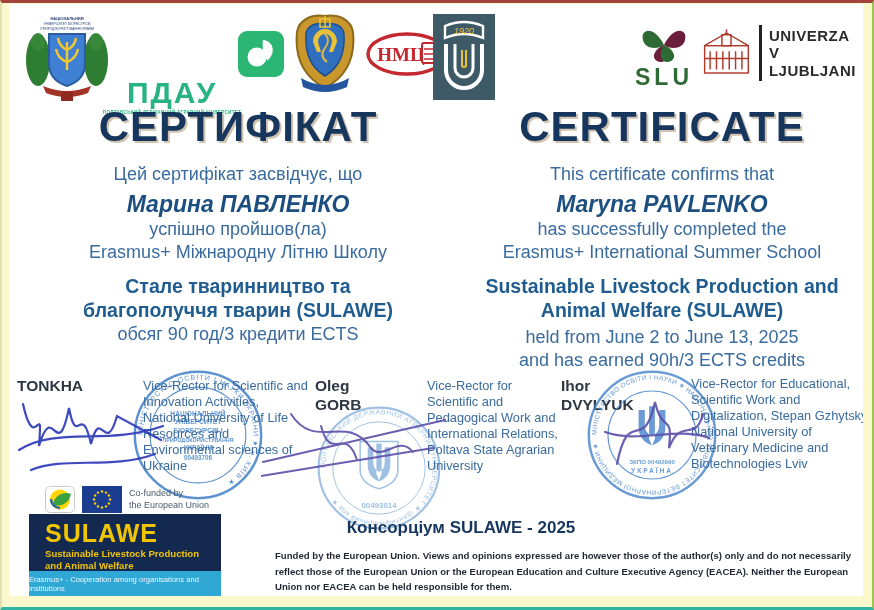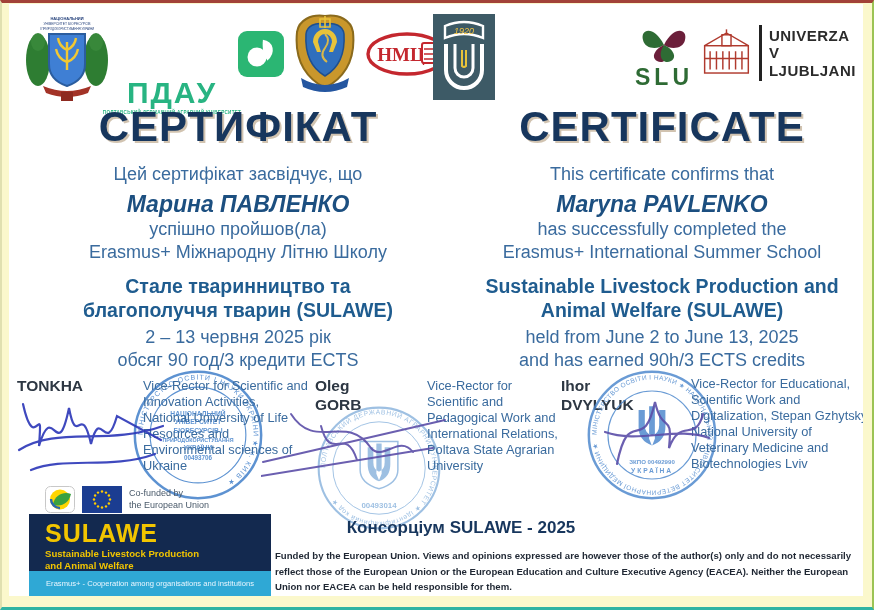--- a/index.html
+++ b/index.html
@@ -25,21 +25,21 @@
   .col .intro{font-size:18px;margin-top:13px;line-height:1.25;}
   .col .pname{font-size:23px;font-weight:800;font-style:italic;color:#1c4f80;margin-top:4px;line-height:1.25;}
   .col .plain{font-size:18px;line-height:1.28;}
   .col .subject{font-size:19.5px;font-weight:800;color:#1f5c8f;line-height:1.28;margin-top:9px;}
   
   .sig-name{position:absolute;font-size:15.5px;font-weight:800;color:#2d3743;line-height:1.25;}
   .sig-role{position:absolute;font-size:12.8px;color:#3a6b9e;line-height:1.25;}
   .stamp{position:absolute;opacity:.82;}
   
   .eu-label{position:absolute;font-size:9px;font-weight:400;color:#4a5a6a;line-height:1.25;}
-  .sulawe-box{position:absolute;left:20px;top:510px;width:242px;height:82px;background:#13294f;}
+  .sulawe-box{position:absolute;left:20px;top:510px;width:192px;height:82px;background:#13294f;}
   .sulawe-title{color:#f2c500;font-weight:800;font-size:25px;letter-spacing:1px;padding:7px 0 0 16px;line-height:1;}
   .sulawe-sub{color:#f2c500;font-weight:700;font-size:9.6px;line-height:1.2;padding:2px 0 0 16px;}
   .sulawe-strip{position:absolute;left:0;bottom:0;width:100%;height:25px;background:#2fa8d5;
                 display:flex;align-items:center;justify-content:center;}
   .sulawe-strip span{color:#eaf6ff;font-size:7.6px;}
   .consortium{position:absolute;left:282px;top:514px;width:340px;text-align:center;
               font-size:17px;font-weight:800;color:#17365d;}
   .disclaimer{position:absolute;left:266px;top:544px;width:594px;font-size:9.6px;font-weight:700;
               color:#1f2733;line-height:1.62;}
 </style>
@@ -140,21 +140,20 @@
   </div>
 
   <div class="col" style="left:28px;top:100px;">
     <div class="title">СЕРТИФІКАТ</div>
     <div class="intro">Цей сертифікат засвідчує, що</div>
     <div class="pname">Марина ПАВЛЕНКО</div>
     <div class="plain">успішно пройшов(ла)</div>
     <div class="plain">Erasmus+ Міжнародну Літню Школу</div>
     <div class="subject">Стале тваринництво та</div>
     <div class="subject" style="margin-top:0;">благополуччя тварин (SULAWE)</div>
-    <div class="plain" style="margin-top:3px;">2 – 13 червня 2025 рік</div>
     <div class="plain">обсяг 90 год/3 кредити ECTS</div>
   </div>
 
   <div class="col" style="left:452px;top:100px;">
     <div class="title">CERTIFICATE</div>
     <div class="intro">This certificate confirms that</div>
     <div class="pname">Maryna PAVLENKO</div>
     <div class="plain">has successfully completed the</div>
     <div class="plain">Erasmus+ International Summer School</div>
     <div class="subject">Sustainable Livestock Production and</div>

